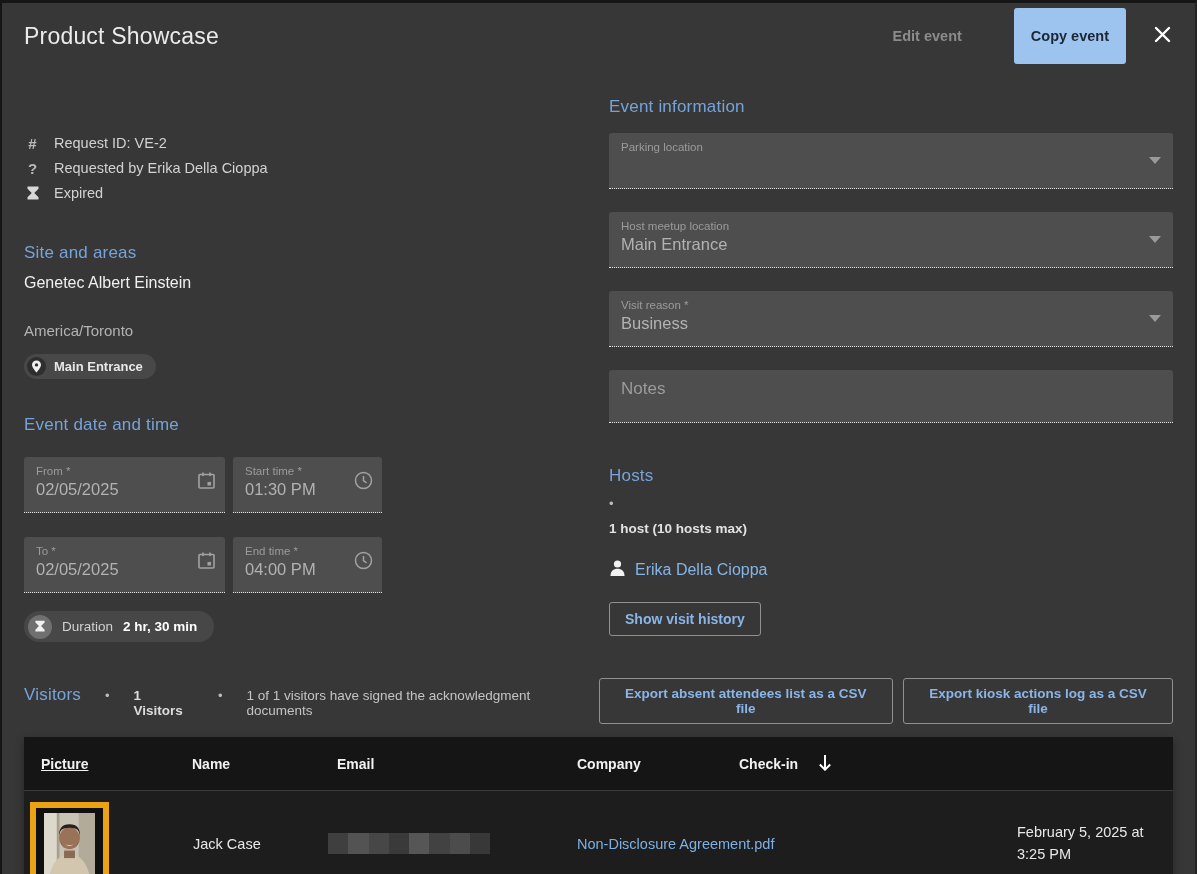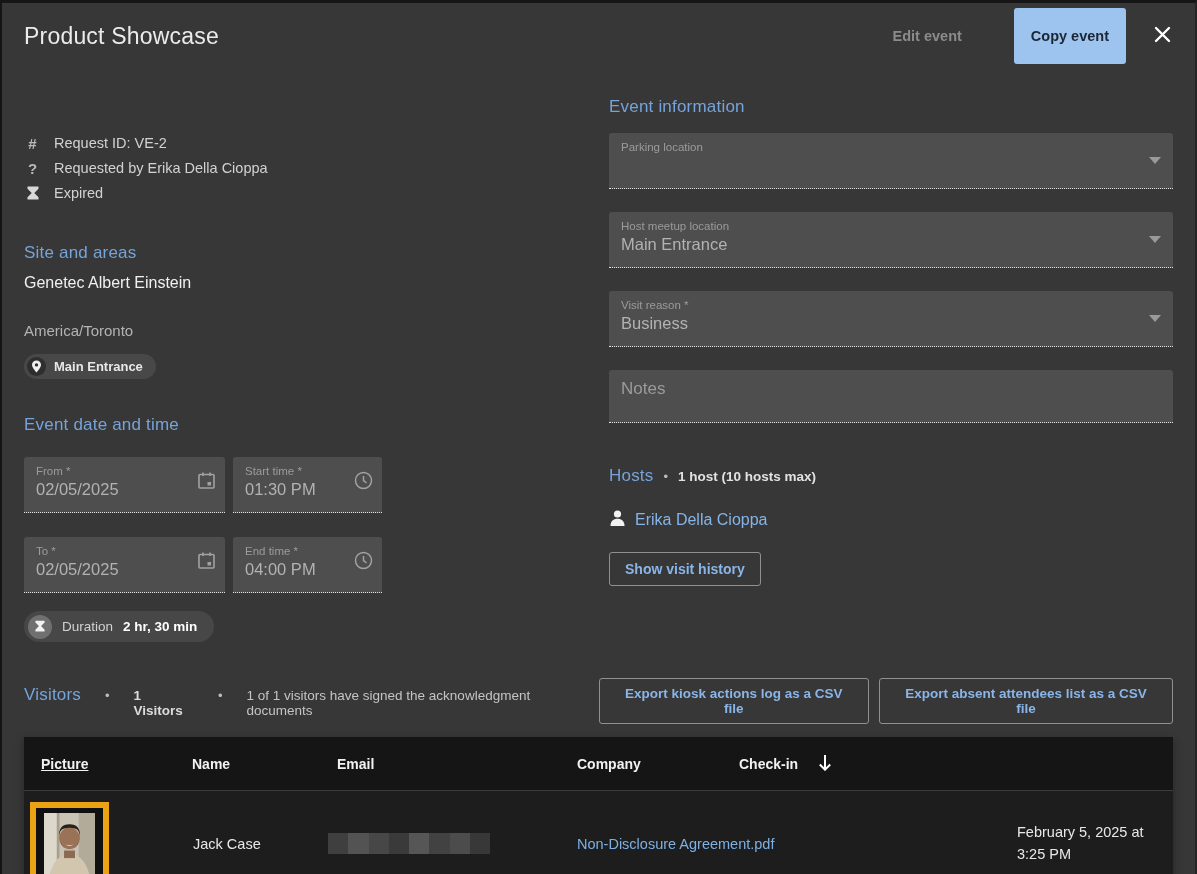--- a/index.html
+++ b/index.html
@@ -51,21 +51,21 @@
   .dur-circle { width:24px; height:24px; border-radius:50%; background:#707070; display:flex; align-items:center; justify-content:center; }
   .dur-label { font-size:13.5px; color:#d2d2d2; }
   .dur-value { font-size:13.5px; font-weight:700; color:#ffffff; }
 
   
   .rfields { margin-top:16px; display:flex; flex-direction:column; gap:23px; }
   .rfield { height:56px; }
   .notes { width:100%; height:53px; background:#4e4e4e; border:none; border-bottom:1px dotted #e3e3e3; border-radius:3px 3px 0 0; resize:none; font-family:inherit; font-size:17px; color:#c9c9c9; padding:9px 12px; outline:none; }
   .notes::placeholder { color:#9b9b9b; }
 
-  .hosts-head { display:flex; align-items:baseline; gap:10px; margin-top:43px; }
+  .hosts-head { display:flex; align-items:baseline; gap:10px; margin-top:43px;flex-direction:column; }
   .dot { color:#bdbdbd; font-size:13px; }
   .hosts-count { font-size:13.5px; font-weight:600; color:#e2e2e2; }
   .host-row { display:flex; align-items:center; gap:9px; margin-top:23px; }
   .link { color:#85b4e8; font-size:16px; text-decoration:none; cursor:pointer; }
   .btn-outline { background:transparent; border:1px solid #909090; border-radius:3px; color:#8ab5e8; font-family:inherit; font-size:14px; font-weight:600; padding:8px 15px; cursor:pointer; }
 
   
   .vis-head { display:flex; align-items:center; justify-content:space-between; margin-top:36px; }
   .vis-left { display:flex; align-items:baseline; gap:24px; }
   .vis-count { font-size:13.5px; font-weight:600; color:#dcdcdc; }
@@ -251,22 +251,22 @@
 
   <div class="vis-head">
     <div class="vis-left">
       <h2 class="sect">Visitors</h2>
       <span class="dot">•</span>
       <span class="vis-count">1 Visitors</span>
       <span class="dot">•</span>
       <span class="vis-sub">1 of 1 visitors have signed the acknowledgment documents</span>
     </div>
     <div class="vis-buttons">
+      <button class="btn-outline sm">Export absent attendees list as a CSV file</button>
       <button class="btn-outline sm">Export kiosk actions log as a CSV file</button>
-      <button class="btn-outline sm">Export absent attendees list as a CSV file</button>
     </div>
   </div>
 
   <div class="vtable">
     <div class="thead">
       <div class="th c-pic">Picture</div>
       <div class="th c-name">Name</div>
       <div class="th c-email">Email</div>
       <div class="th c-co">Company</div>
       <div class="th c-in">

